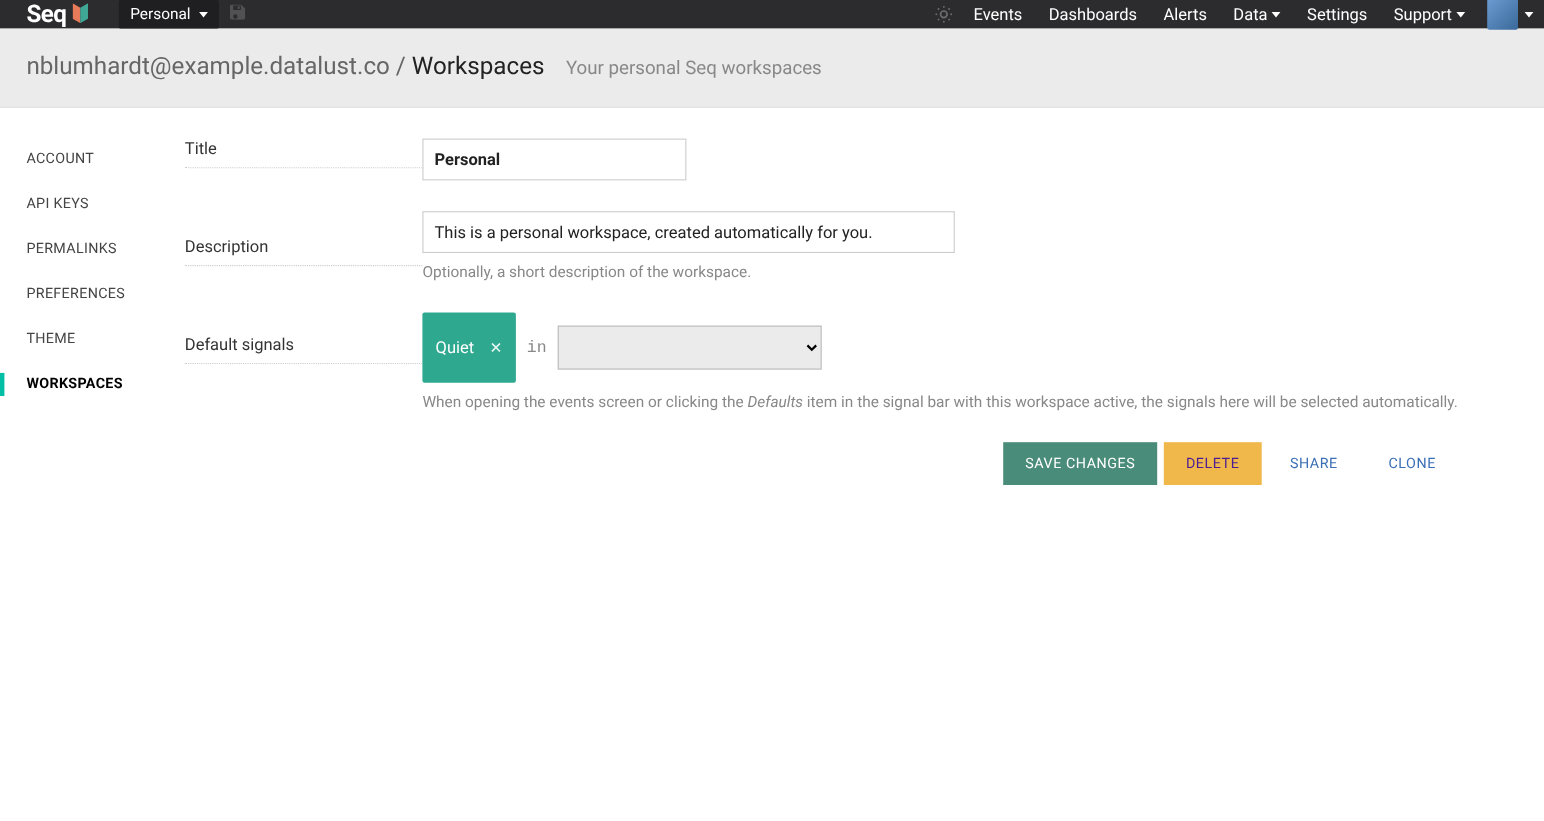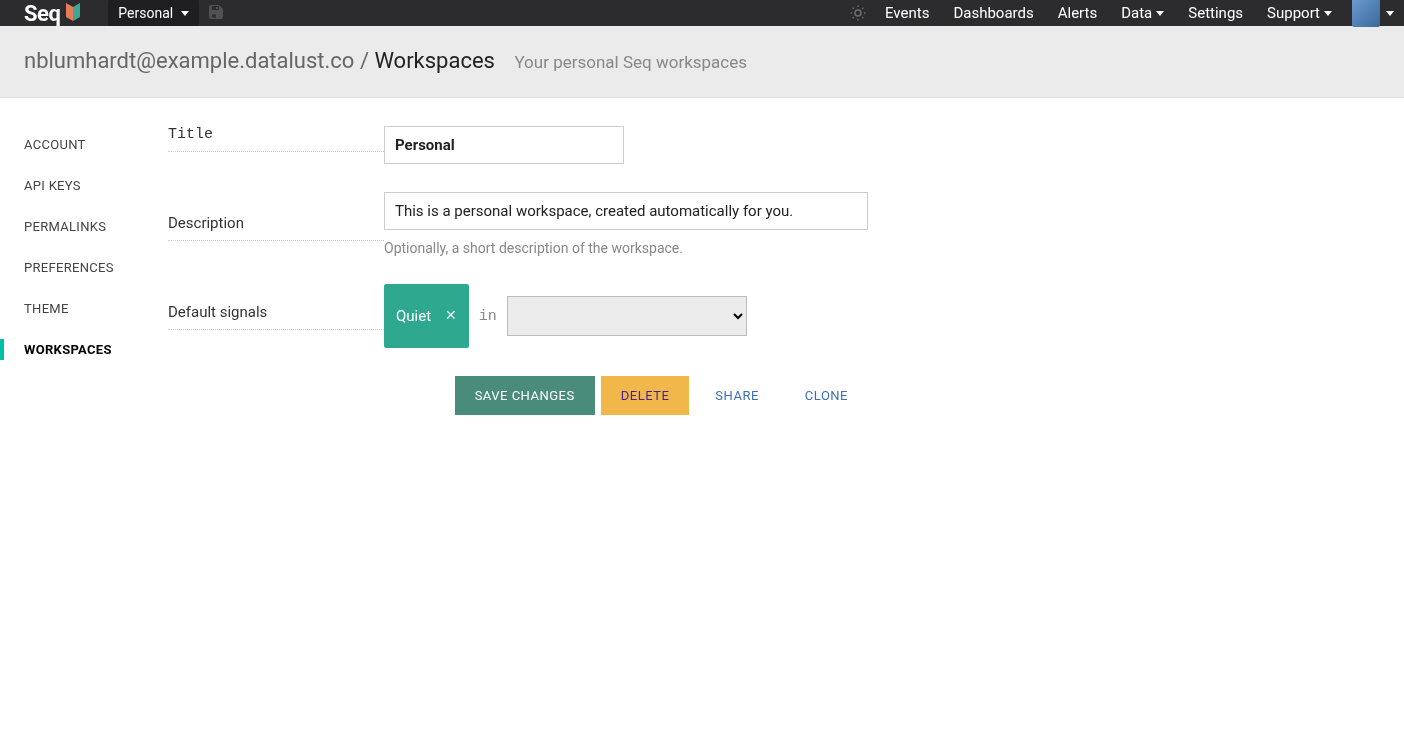--- a/index.html
+++ b/index.html
@@ -136,21 +136,21 @@
       width: 216px;
       flex-shrink: 0;
     }
     .label-row {
       font-size: 15px;
       color: #333;
       border-bottom: 1px dotted #ccc;
       padding-bottom: 8px;
       margin-bottom: 70px;
     }
-    .label-row.lr-title { margin-bottom: 62px; font-family: Liberation Mono, monospace; }
+    .label-row.lr-title { margin-bottom: 62px; }
     .label-row.lr-desc { margin-bottom: 62px; }
     .fields-col {
       flex: 1;
       padding-right: 24px;
     }
     .field-block {
       margin-bottom: 28px;
     }
     input[type="text"], .desc-input {
       border: 1px solid #ccc;
@@ -177,21 +177,21 @@
     .signals-row {
       display: flex;
       align-items: center;
       gap: 10px;
     }
     .signal-chip {
       background: #2ea990;
       color: #fff;
       padding: 23px 12px;
       display: flex;
-      align-items: flex-start;
+      align-items: flex-end;
       gap: 14px;
       font-size: 15px;
       border-radius: 2px;
     }
     .signal-chip .x {
       cursor: pointer;
       font-size: 14px;
       opacity: 0.9;
     }
     .in-label {
@@ -331,20 +331,23 @@
 
       <div class="field-block">
         <div class="signals-row">
           <div class="signal-chip">
             <span>Quiet</span>
             <span class="x">✕</span>
           </div>
           <span class="in-label">in</span>
           <select class="signal-select"></select>
         </div>
+        <div class="help-text">
+          <span>When opening the events screen or clicking the </span><em>Defaults</em><span> item in the signal bar with this workspace active, the signals here will be selected automatically.</span>
+        </div>
       </div>
 
       <div class="buttons-row">
         <button class="btn btn-primary">SAVE CHANGES</button>
         <button class="btn btn-danger">DELETE</button>
         <button class="btn btn-link">SHARE</button>
         <button class="btn btn-link">CLONE</button>
       </div>
     </div>
   </div>

